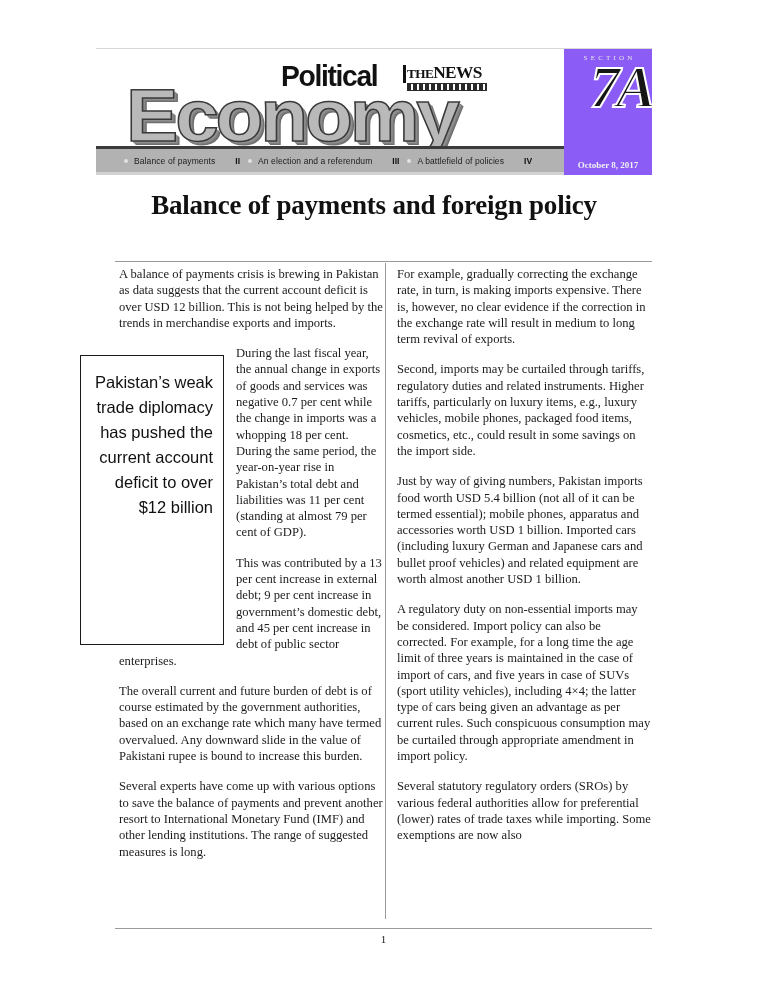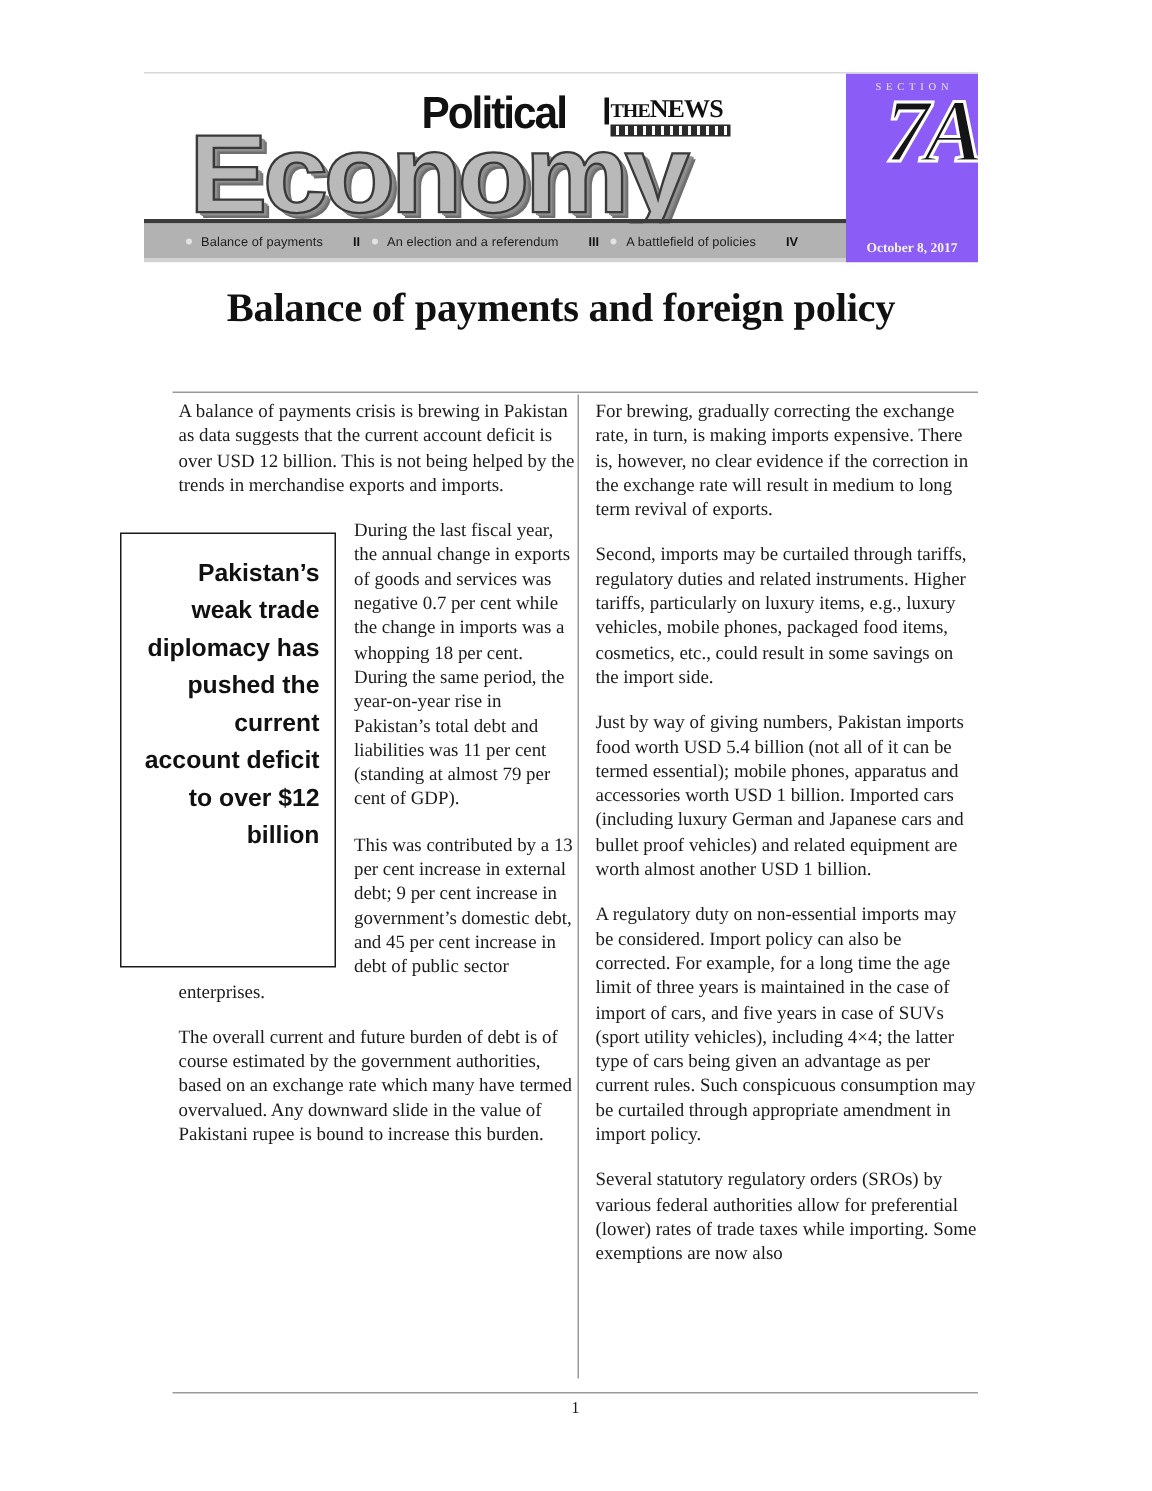--- a/index.html
+++ b/index.html
@@ -289,21 +289,21 @@
   .pullquote {
     float: left;
     width: 124px;
     margin: 10px 12px 6px 0;
     margin-left: -35px;
     padding: 14px 10px 14px 8px;
     border: 1px solid #1a1a1a;
     box-sizing: content-box;
     height: 260px;
     font-family: "Liberation Sans", sans-serif;
-    font-weight: bold;
+    font-weight: normal;
     font-size: 16.5px;
     line-height: 25px;
     text-align: right;
     color: #111;
     background: #fff;
     shape-outside: margin-box;
   }
 
   
   .footer-rule {
@@ -381,24 +381,25 @@
   <div class="col-divider"></div>
 
   <div class="col col-left">
     <p>A balance of payments crisis is brewing in Pakistan as data suggests that the current account deficit is over USD 12 billion. This is not being helped by the trends in merchandise exports and imports.</p>
 
     <div class="pullquote">Pakistan’s weak trade diplomacy has pushed the current account deficit to over $12 billion</div>
 
     <p>During the last fiscal year, the annual change in exports of goods and services was negative 0.7 per cent while the change in imports was a whopping 18 per cent. During the same period, the year-on-year rise in Pakistan’s total debt and liabilities was 11 per cent (standing at almost 79 per cent of GDP).</p>
     <p>This was contributed by a 13 per cent increase in external debt; 9 per cent increase in government’s domestic debt, and 45 per cent increase in debt of public sector enterprises.</p>
     <p>The overall current and future burden of debt is of course estimated by the government authorities, based on an exchange rate which many have termed overvalued. Any downward slide in the value of Pakistani rupee is bound to increase this burden.</p>
+    <p>Several experts have come up with various options to save the balance of payments and prevent another resort to International Monetary Fund (IMF) and other lending institutions. The range of suggested measures is long.</p>
   </div>
 
   <div class="col col-right">
-    <p>For brewing, gradually correcting the exchange rate, in turn, is making imports expensive. There is, however, no clear evidence if the correction in the exchange rate will result in medium to long term revival of exports.</p>
+    <p>For example, gradually correcting the exchange rate, in turn, is making imports expensive. There is, however, no clear evidence if the correction in the exchange rate will result in medium to long term revival of exports.</p>
     <p>Second, imports may be curtailed through tariffs, regulatory duties and related instruments. Higher tariffs, particularly on luxury items, e.g., luxury vehicles, mobile phones, packaged food items, cosmetics, etc., could result in some savings on the import side.</p>
     <p>Just by way of giving numbers, Pakistan imports food worth USD 5.4 billion (not all of it can be termed essential); mobile phones, apparatus and accessories worth USD 1 billion. Imported cars (including luxury German and Japanese cars and bullet proof vehicles) and related equipment are worth almost another USD 1 billion.</p>
     <p>A regulatory duty on non-essential imports may be considered. Import policy can also be corrected. For example, for a long time the age limit of three years is maintained in the case of import of cars, and five years in case of SUVs (sport utility vehicles), including 4×4; the latter type of cars being given an advantage as per current rules. Such conspicuous consumption may be curtailed through appropriate amendment in import policy.</p>
     <p>Several statutory regulatory orders (SROs) by various federal authorities allow for preferential (lower) rates of trade taxes while importing. Some exemptions are now also</p>
   </div>
 
   <div class="footer-rule"></div>
   <div class="footer-page">1</div>
 
 </div>

